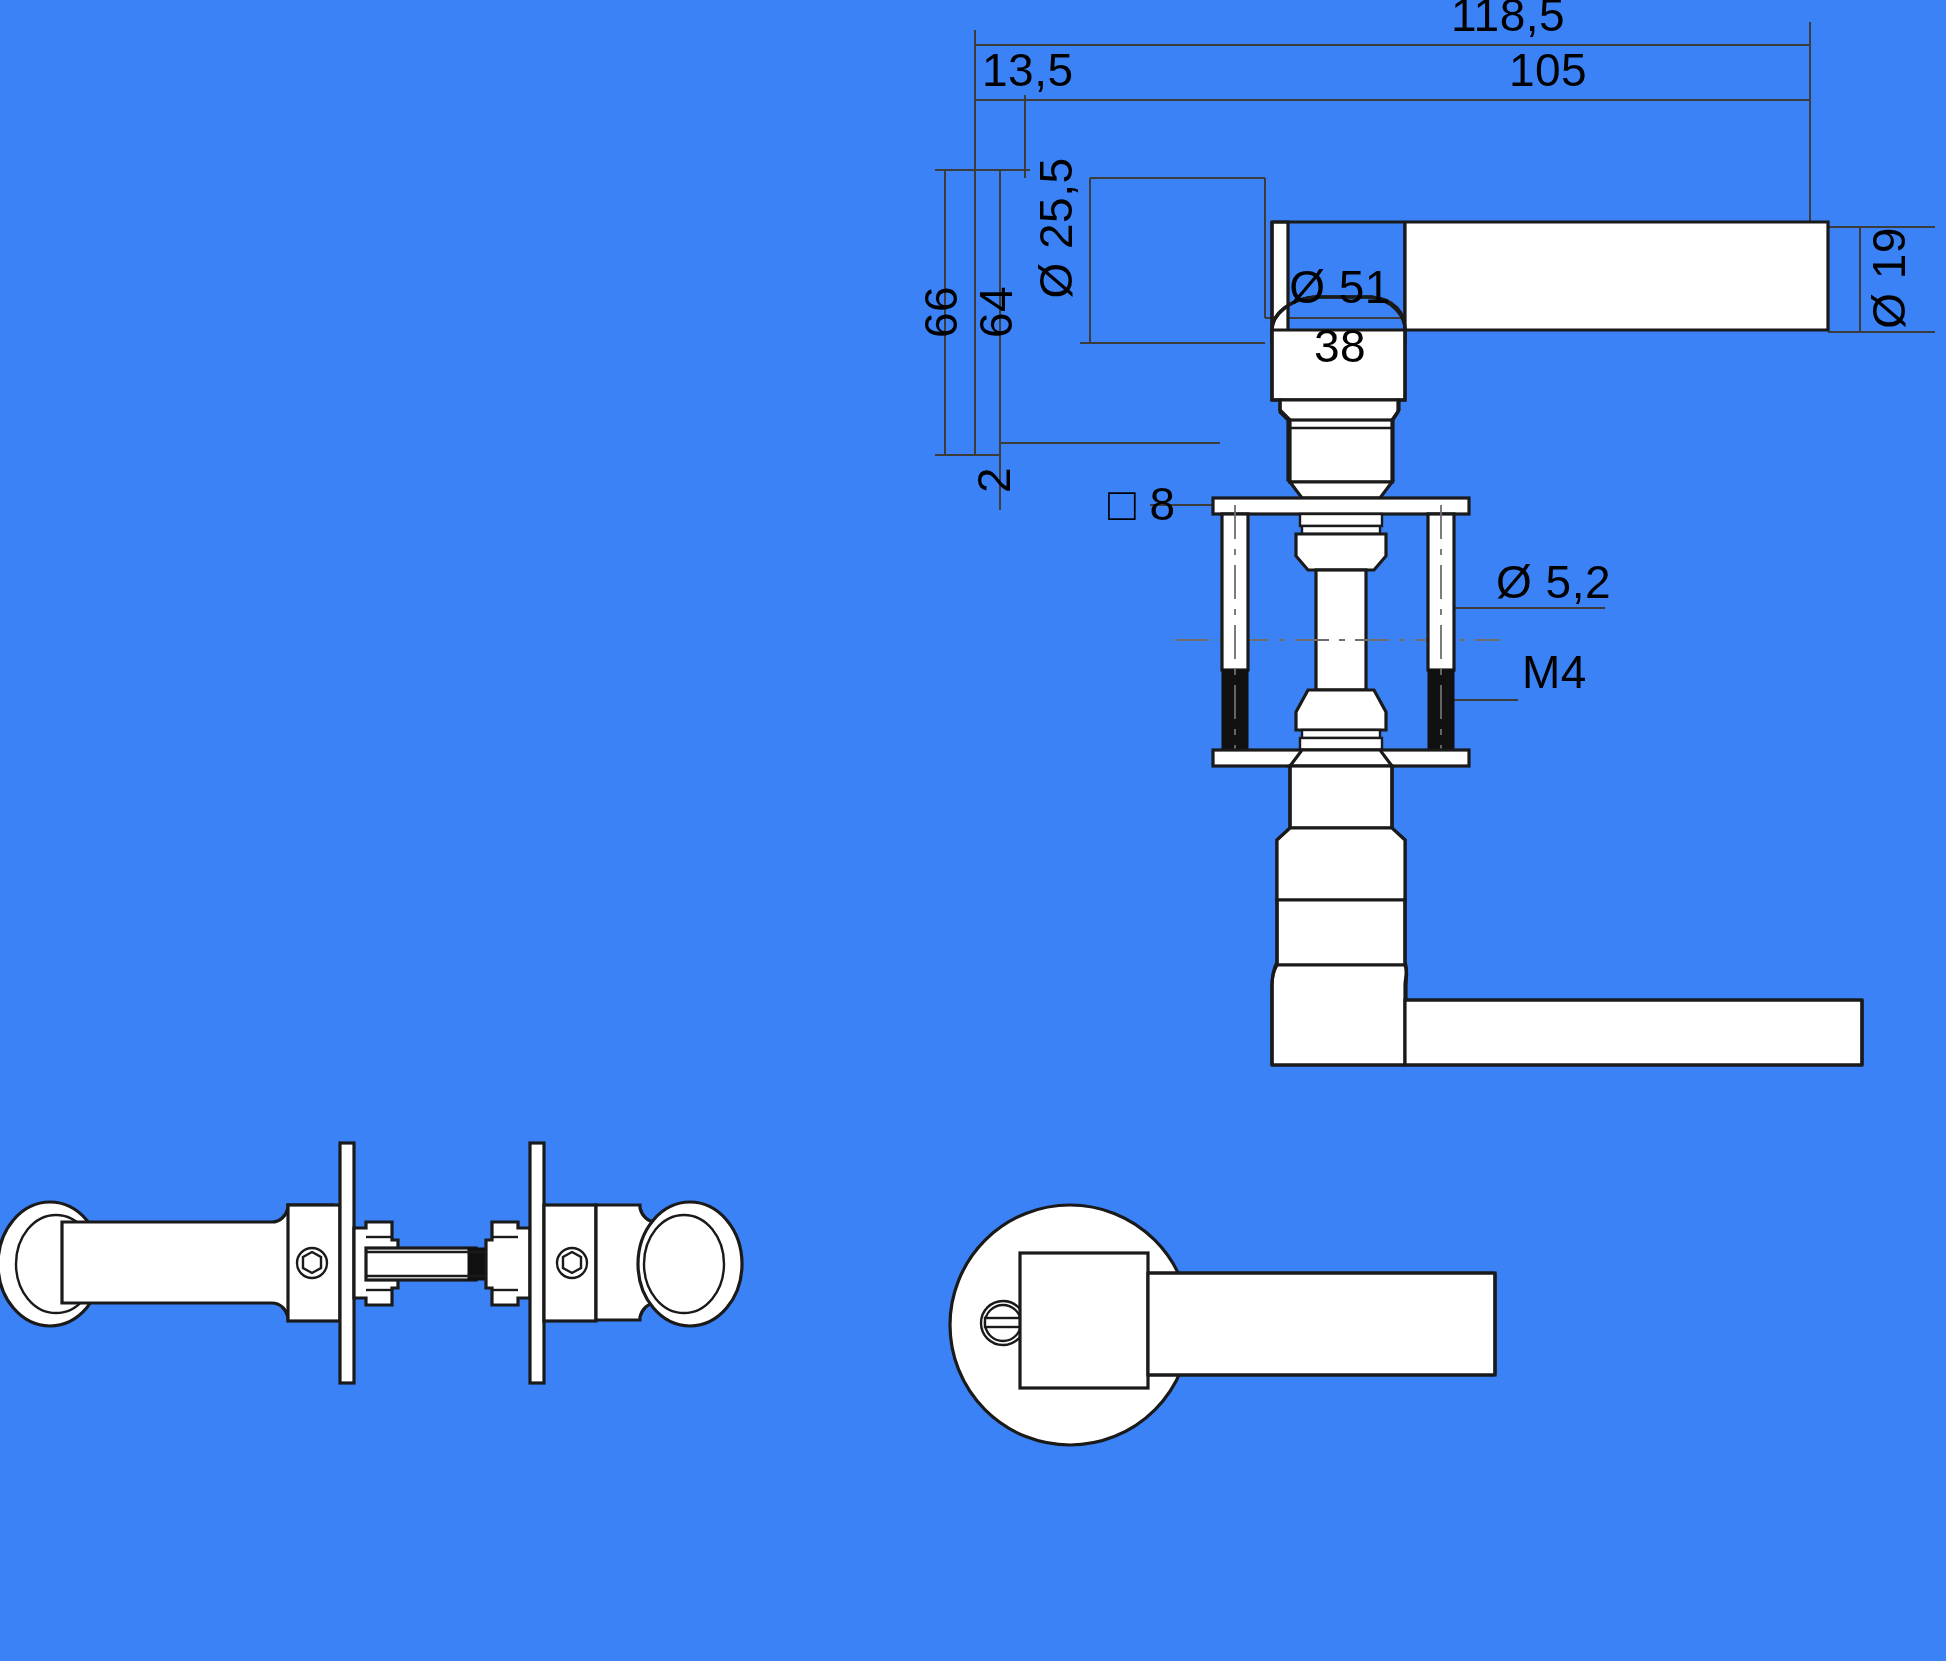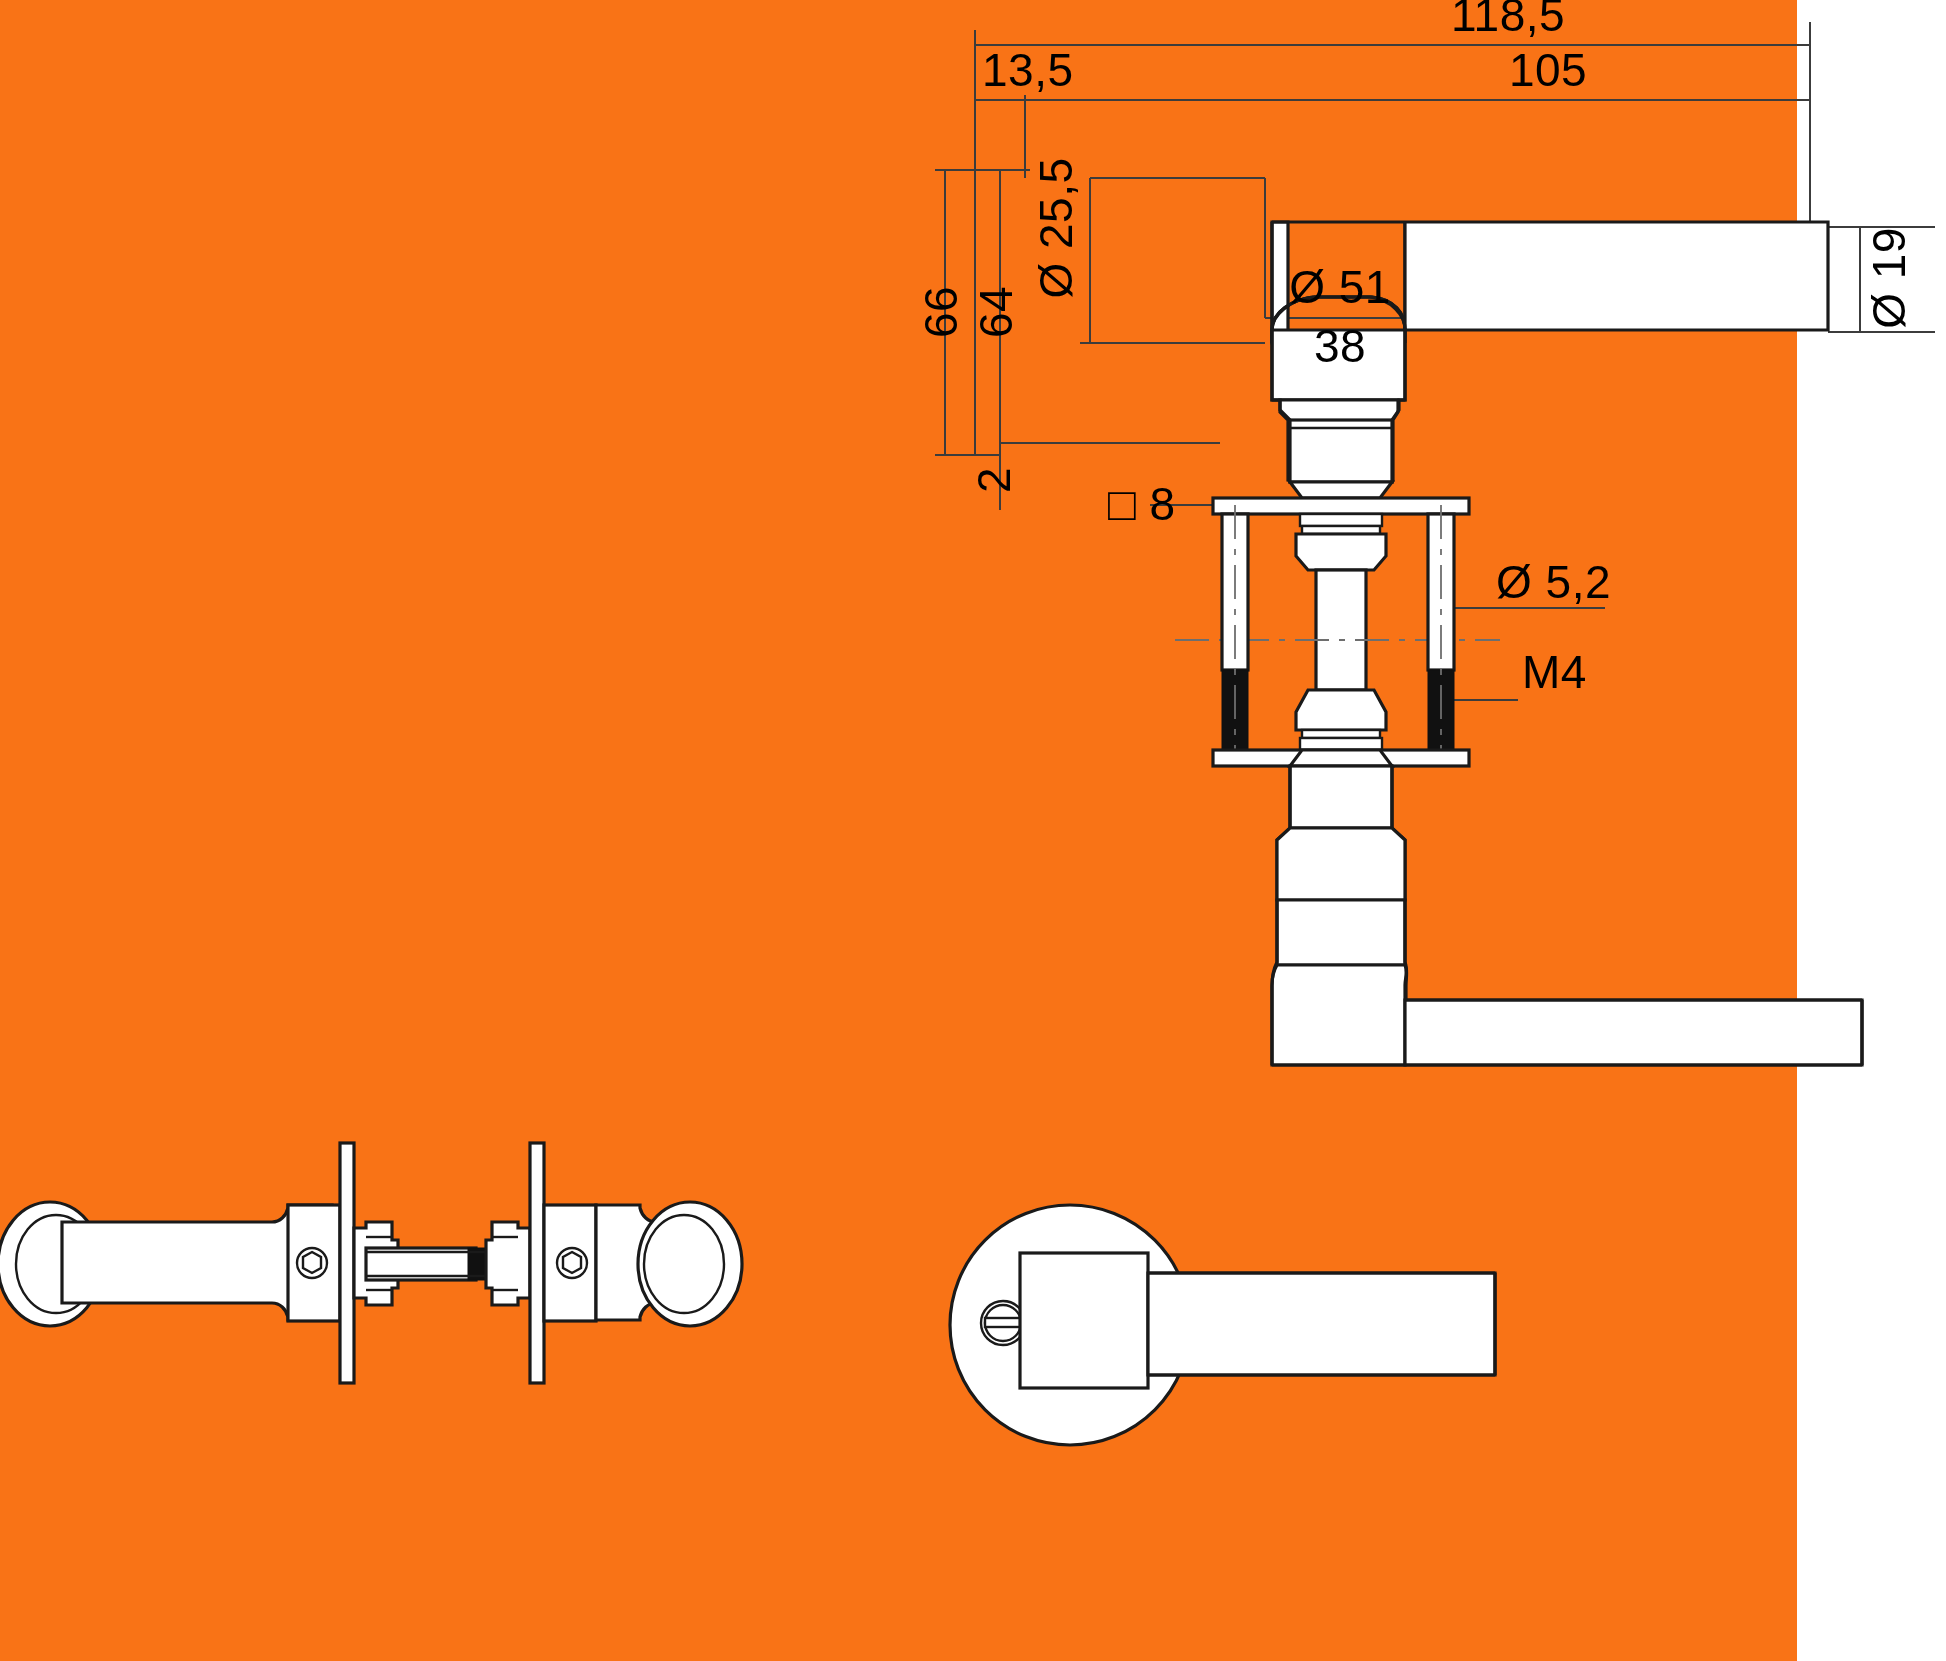--- a/index.html
+++ b/index.html
@@ -8,23 +8,23 @@
     background: #ffffff;
   }
   body {
     width: 1946px;
     height: 1661px;
     font-family: "Liberation Sans", sans-serif;
     overflow: hidden;
   }
   #drawing-root {
     position: relative;
-    width: 1797px;
+    width: 1946px;
     height: 1661px;
-    background: #f97316;
+    background: #3b82f6;
   }
   svg.sheet {
     position: absolute;
     left: 0;
     top: 0;
     width: 1946px;
     height: 1661px;
     display: block;
   }
   .part-line {

